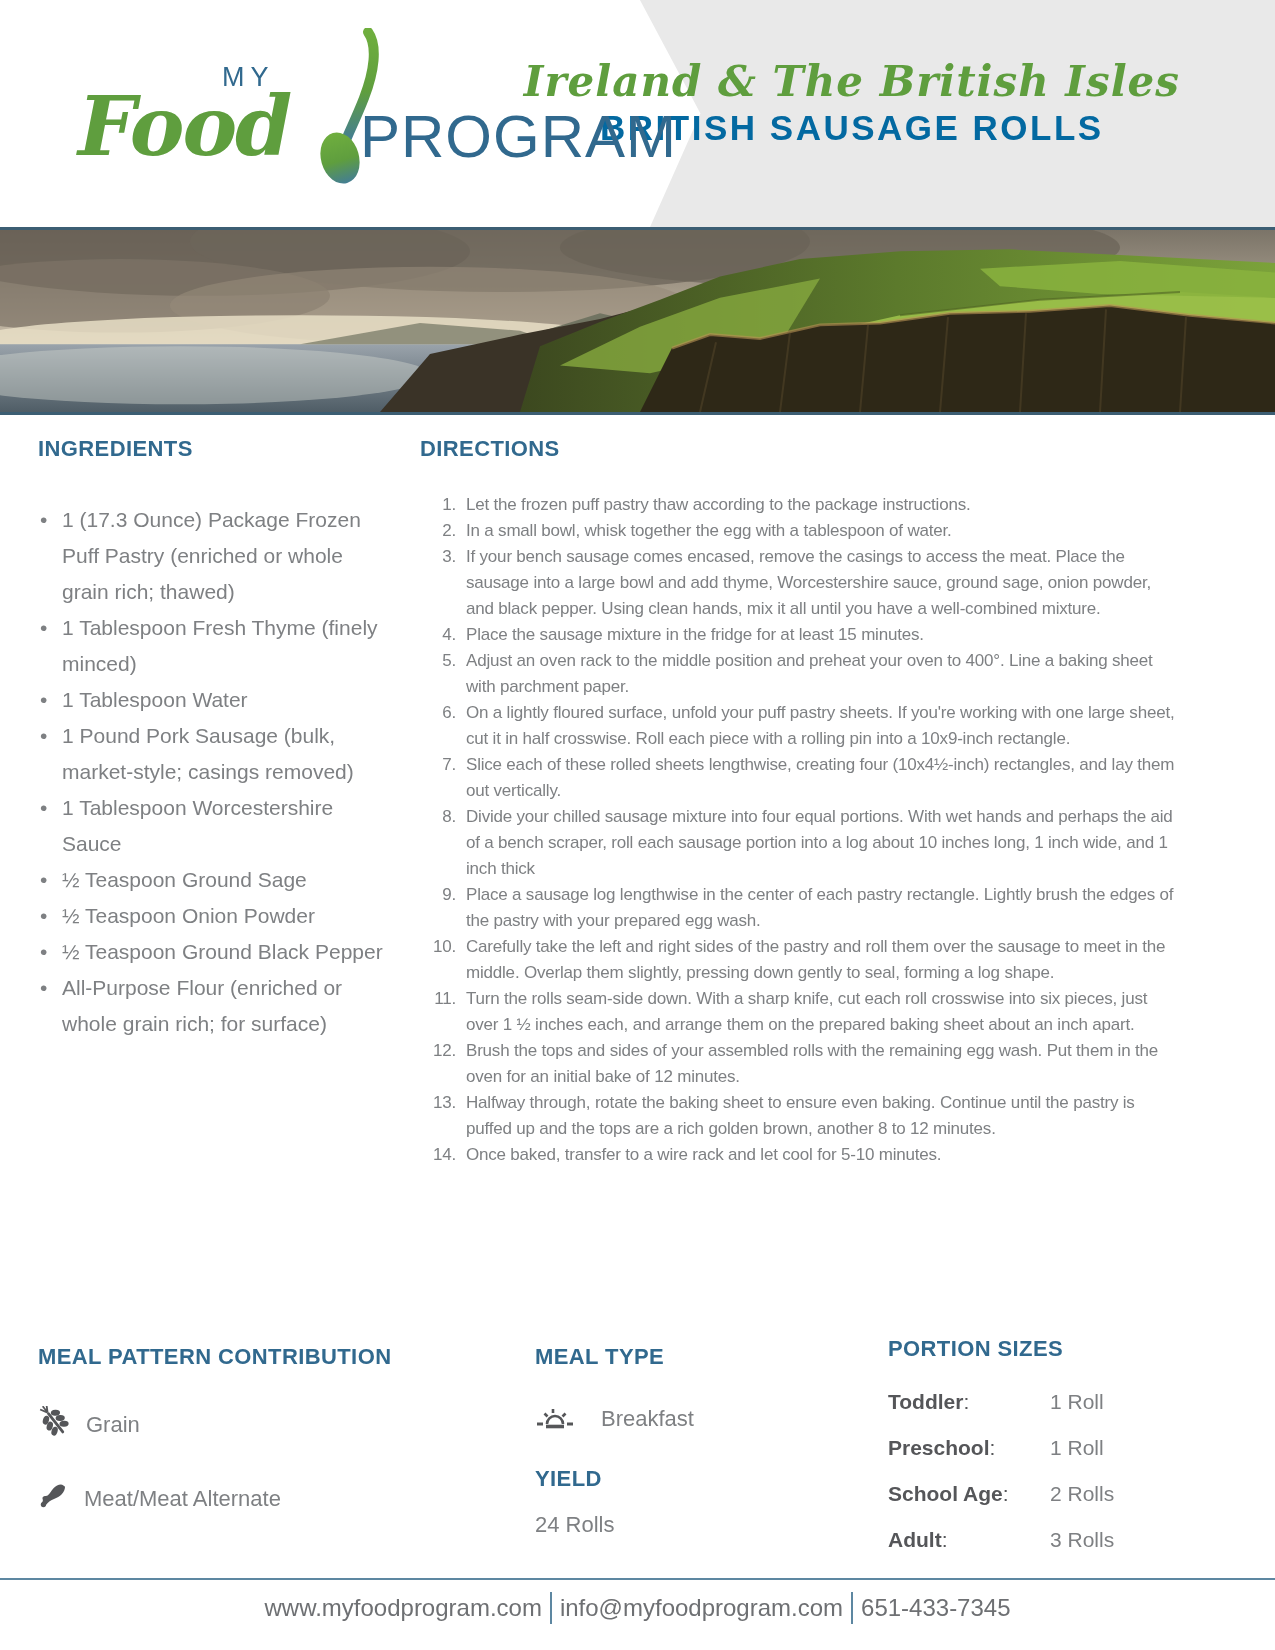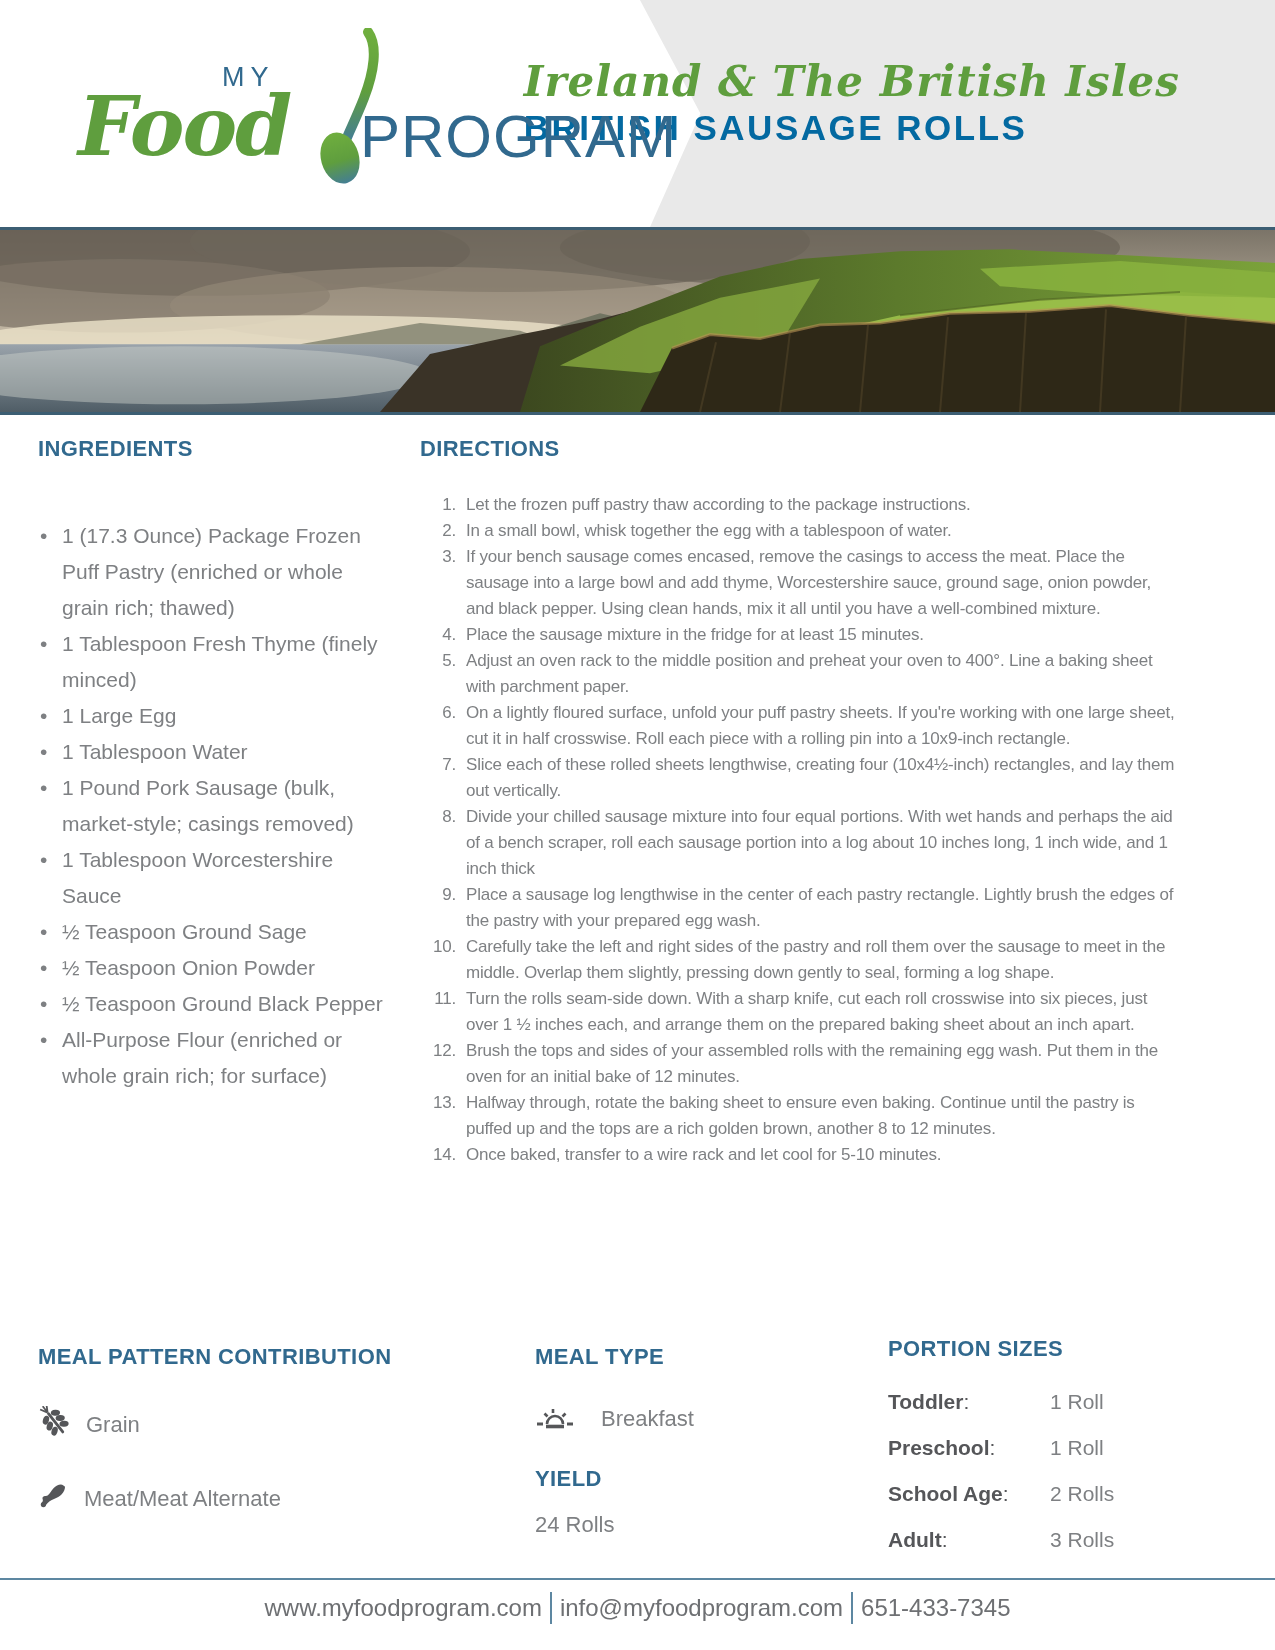--- a/index.html
+++ b/index.html
@@ -4,21 +4,21 @@
 <style>
   * { margin:0; padding:0; box-sizing:border-box; }
   html,body { background:#ffffff; }
   body { font-family:"Liberation Sans", sans-serif; width:1275px; height:1650px; position:relative; }
   .page { position:relative; width:1275px; height:1650px; overflow:hidden; background:#fff; }
 
   
   .header { position:absolute; left:0; top:0; width:1275px; height:227px; background:#fff; }
   .banner { position:absolute; right:0; top:0; width:672px; height:227px; background:#e9e9e9;
             clip-path:polygon(5.5% 0, 100% 0, 100% 100%, 7% 100%, 14.5% 50%); }
-  .banner-text { position:absolute; right:95px; top:58px; text-align:left; }
+  .banner-text { position:absolute; right:95px; top:58px; text-align:center; }
   .banner-script { font-family:"DejaVu Serif", serif; font-style:italic; font-weight:bold;
                    font-size:42px; color:#5f9e3e; line-height:48px; letter-spacing:1px; }
   .banner-caps { font-size:35px; font-weight:700; color:#0369a1; letter-spacing:2.5px; line-height:44px; }
 
   .logo { position:absolute; left:70px; top:20px; width:420px; height:180px; }
   .logo-my { position:absolute; left:152px; top:42px; font-size:27px; font-weight:500;
              color:#31698e; letter-spacing:6px; }
   .logo-food { position:absolute; left:8px; top:58px; font-family:"DejaVu Serif", serif;
                font-style:italic; font-weight:bold; font-size:82px; color:#5f9e3e; letter-spacing:-2px;text-align:center; }
   .logo-spoon { position:absolute; left:232px; top:8px; }
@@ -28,21 +28,21 @@
   
   .hero { position:absolute; left:0; top:227px; width:1275px; height:188px;
           border-top:3px solid #3c5e73; border-bottom:3px solid #3c5e73; }
   .hero svg { display:block; width:100%; height:100%; }
 
   
   .sec-heading { font-size:22px; font-weight:bold; color:#31698e; letter-spacing:0.4px; }
 
   
   .ingredients { position:absolute; left:38px; top:436px; width:352px; }
-  .ingredients ul { list-style:none; margin-top:56px; }
+  .ingredients ul { list-style:none; margin-top:40px; }
   .ingredients li { position:relative; padding-left:24px; font-size:21px; line-height:36px;
                     color:#7e8083; }
   .ingredients li::before { content:"•"; position:absolute; left:2px; top:0; color:#7e8083; }
 
   
   .directions { position:absolute; left:420px; top:436px; width:762px; }
   .directions ol { list-style:none; counter-reset:step; margin-top:30px; }
   .directions li { display:grid; grid-template-columns:36px 1fr; column-gap:10px;
                    font-size:17px; line-height:26px; color:#7e8083; letter-spacing:-0.2px;
                    counter-increment:step; font-stretch:condensed; }
@@ -148,21 +148,20 @@
       <path d="M672,122 L710,108 L760,112 L820,98 L880,96 L950,86 L1030,84 L1110,78 L1190,88 L1275,96" stroke="#b99355" stroke-width="3" fill="none" opacity="0.6"></path>
       <path d="M700,188 L716,116 M780,188 L790,106 M860,188 L868,98 M940,188 L948,90 M1020,188 L1026,86 M1100,188 L1106,82 M1180,188 L1186,90" stroke="#57482c" stroke-width="2" opacity="0.5"></path>
     </svg>
   </div>
 
   <div class="ingredients">
     <div class="sec-heading">INGREDIENTS</div>
     <ul>
       <li>1 (17.3 Ounce) Package Frozen Puff Pastry (enriched or whole grain rich; thawed)</li>
       <li>1 Tablespoon Fresh Thyme (finely minced)</li>
-      <li>1 Large Egg</li>
       <li>1 Tablespoon Water</li>
       <li>1 Pound Pork Sausage (bulk, market-style; casings removed)</li>
       <li>1 Tablespoon Worcestershire Sauce</li>
       <li>½ Teaspoon Ground Sage</li>
       <li>½ Teaspoon Onion Powder</li>
       <li>½ Teaspoon Ground Black Pepper</li>
       <li>All-Purpose Flour (enriched or whole grain rich; for surface)</li>
     </ul>
   </div>
 

